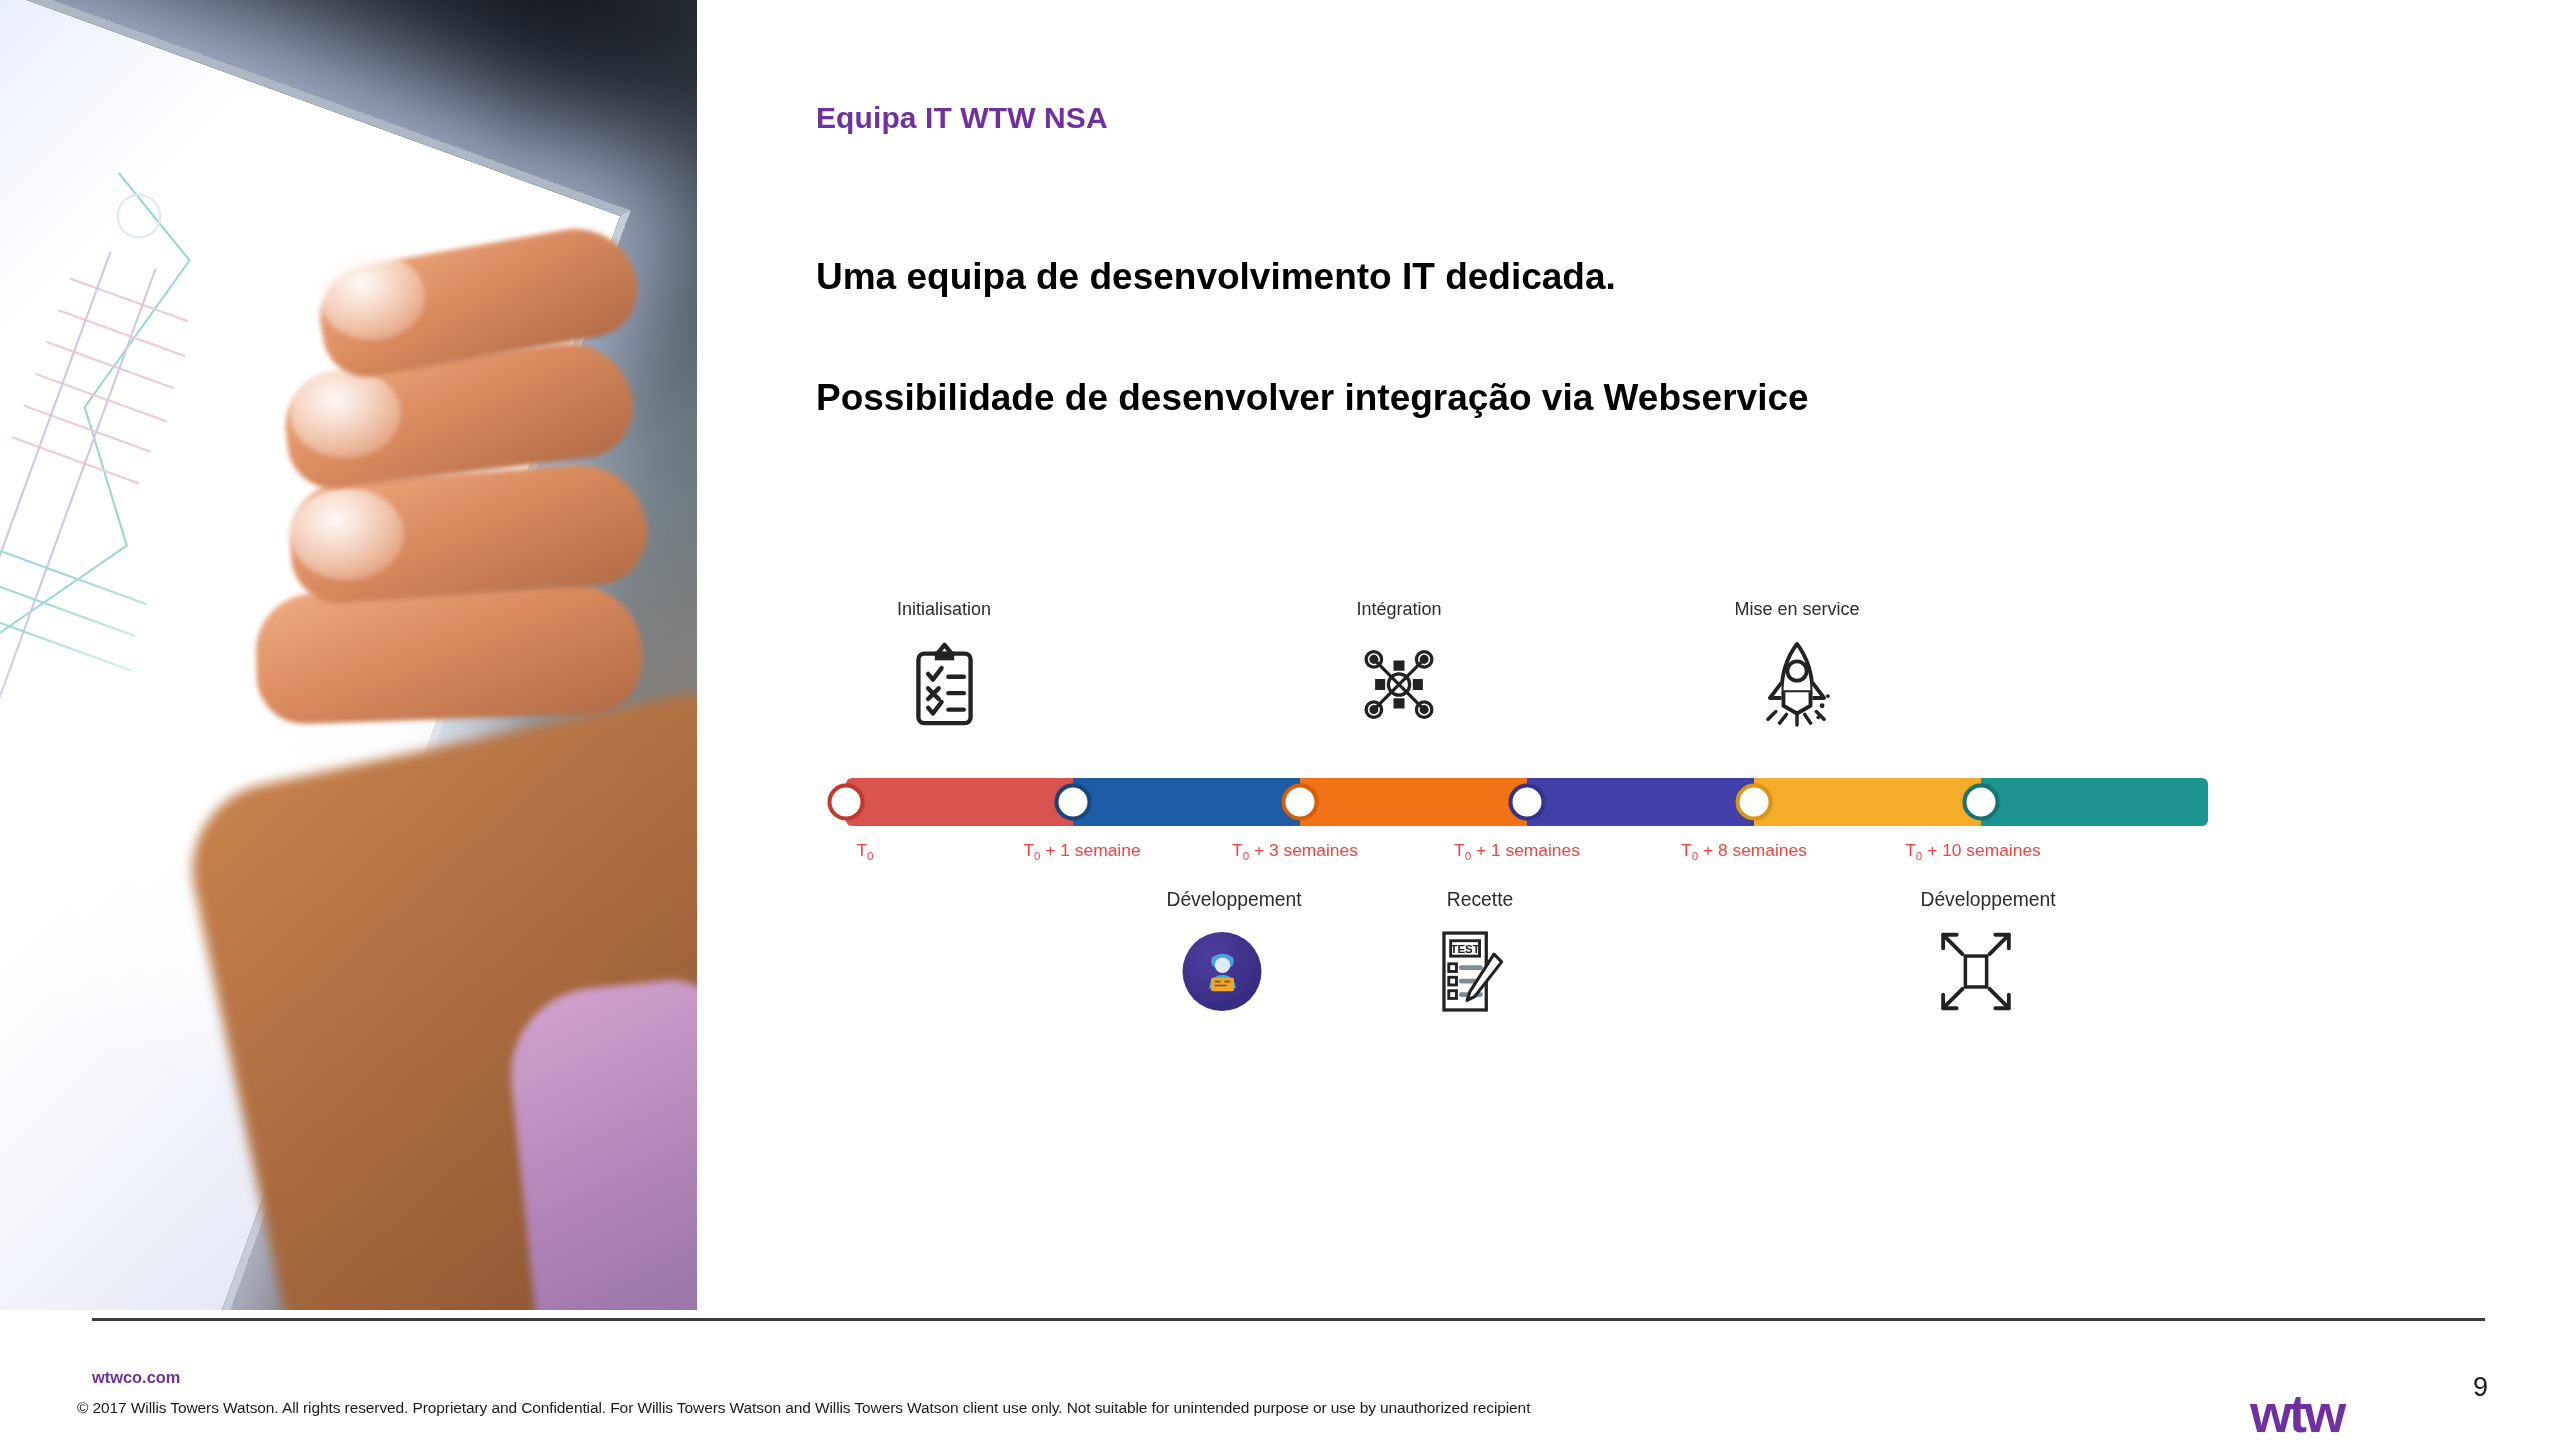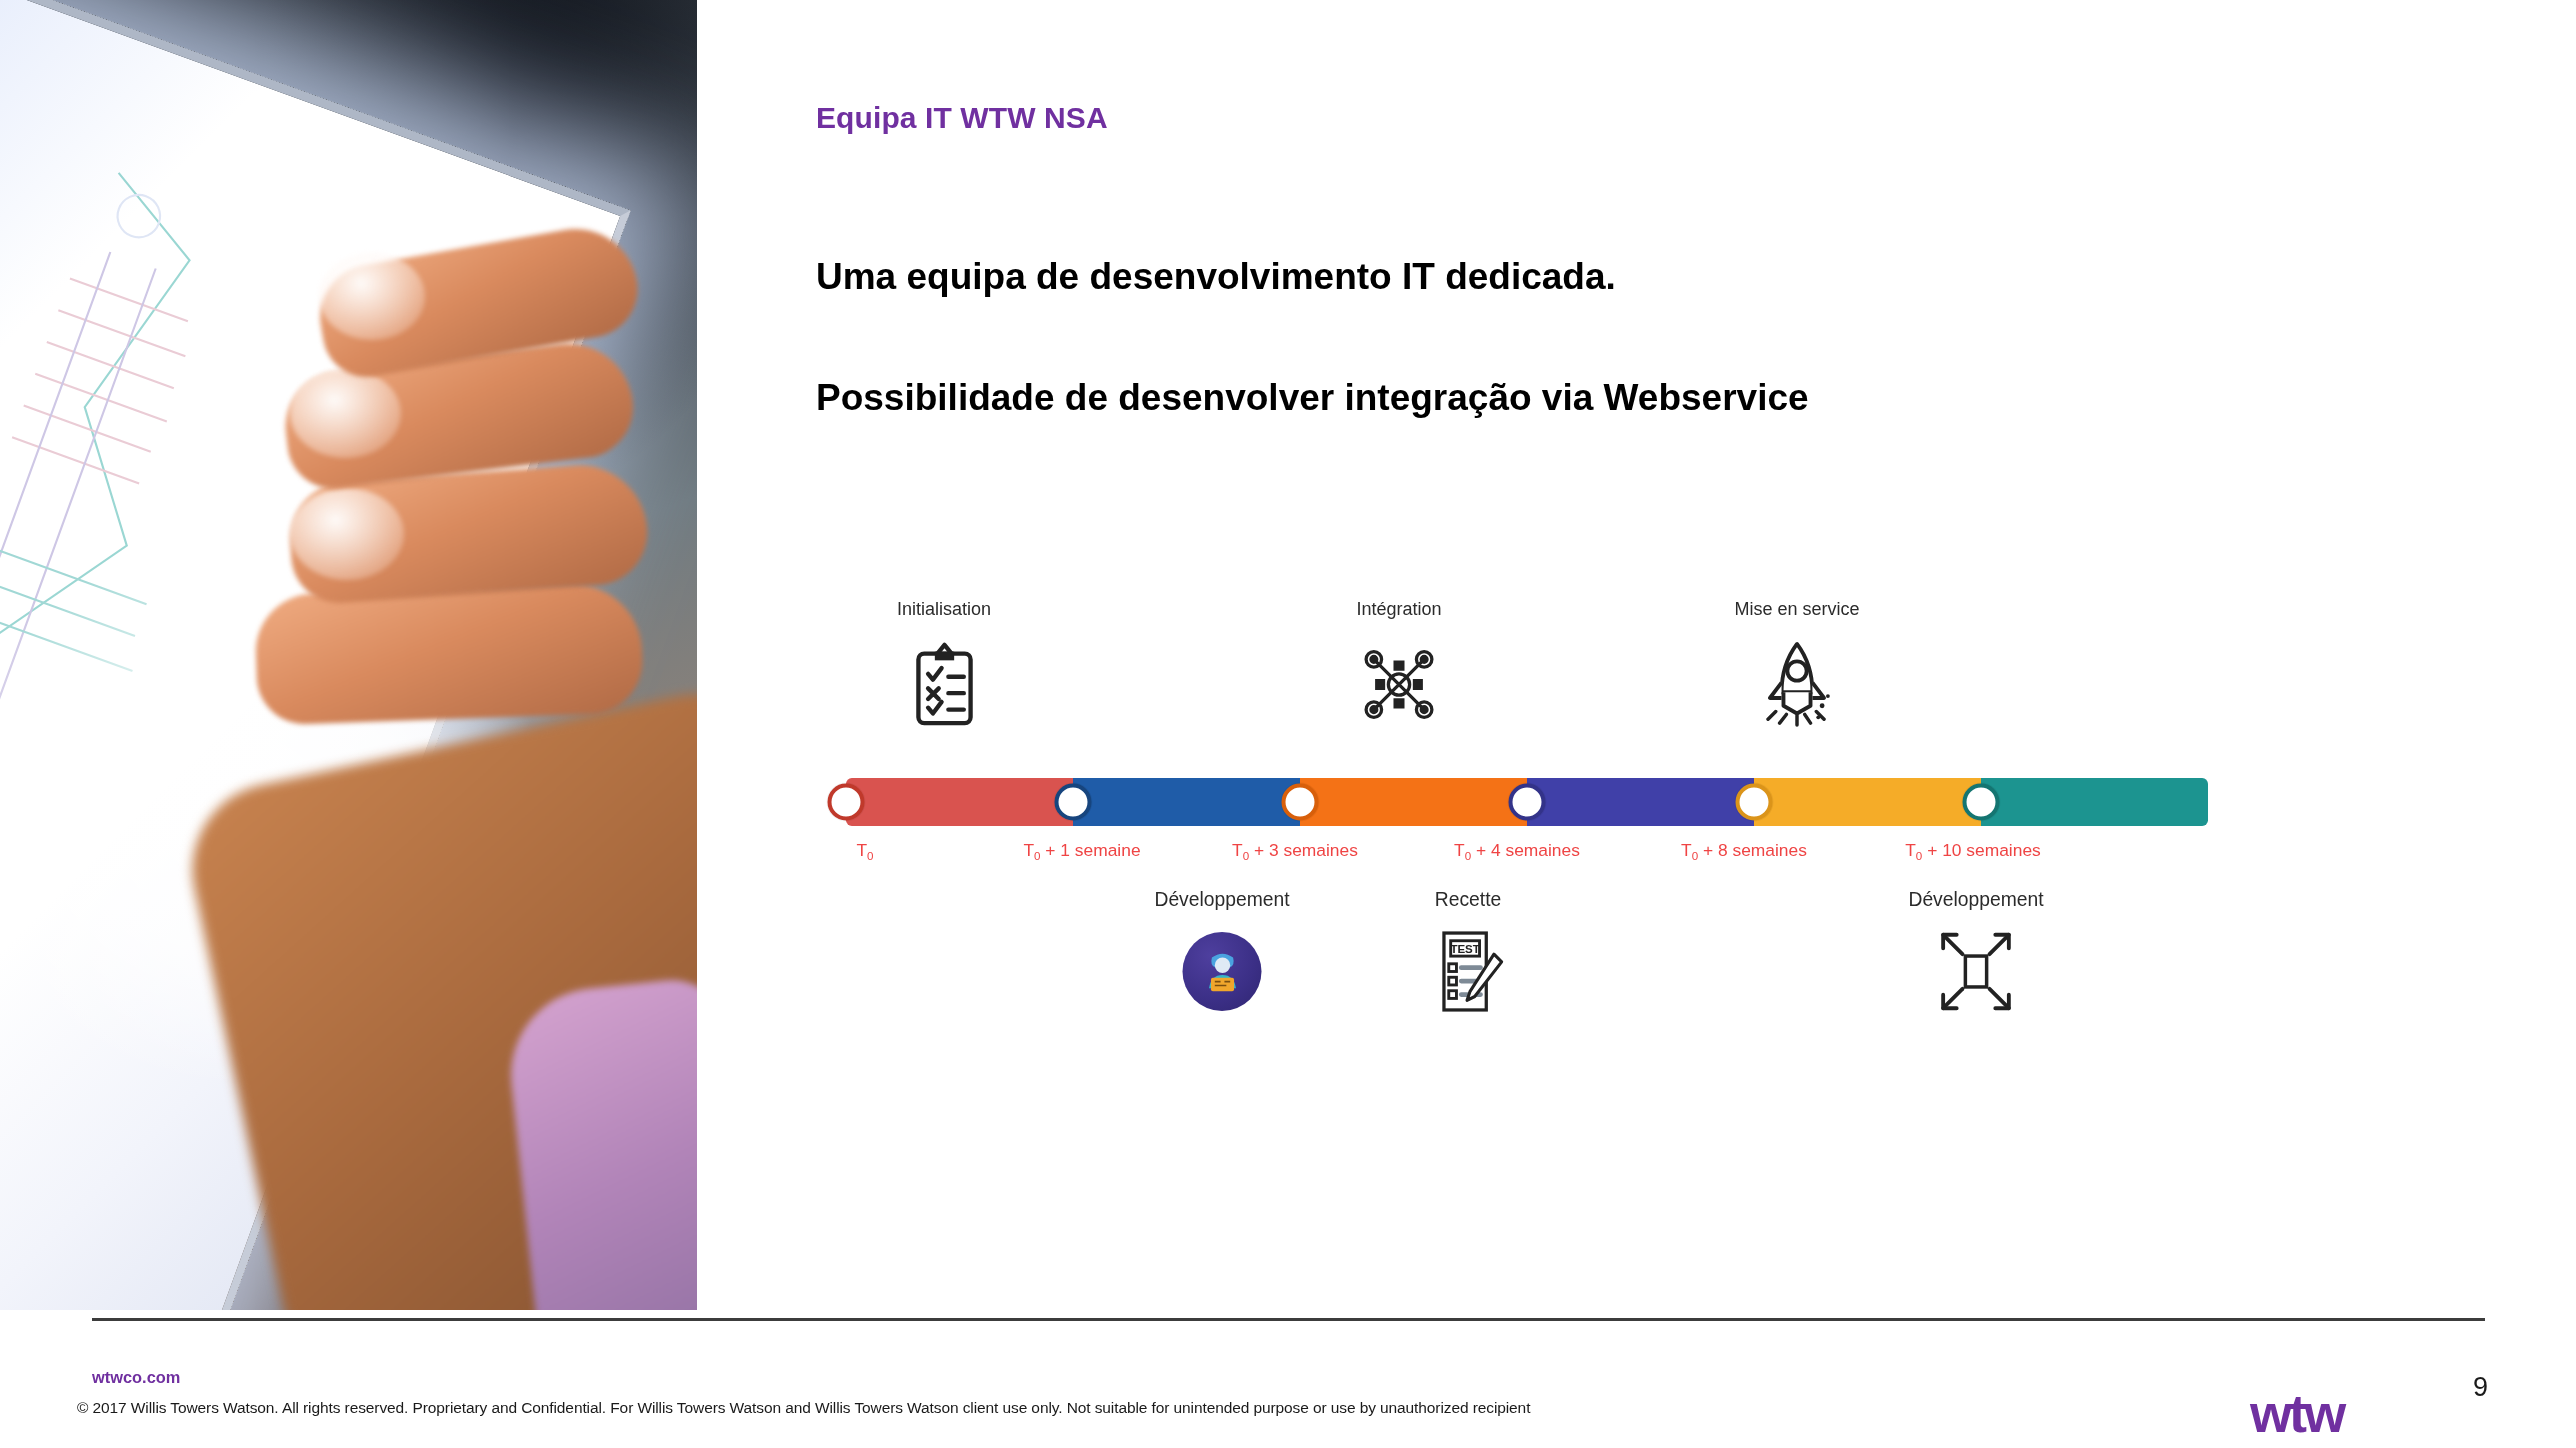--- a/index.html
+++ b/index.html
@@ -105,21 +105,21 @@
     position: absolute; top: 35px; transform: translateX(-50%);
     width: 89px; height: 101px; display: flex; align-items: center; justify-content: center;
   }
   .tl-timelabel {
     position: absolute; top: 241px; transform: translateX(-50%);
     font-size: 17.4px; color: #ef4444; white-space: nowrap; text-align: center;
   }
   .tl-timelabel sub { font-size: 11.6px; }
   .tl-botlabel {
     position: absolute; top: 290px; transform: translateX(-50%);
-    font-size: 19.3px; color: #2b2b2b; white-space: nowrap; text-align: center;
+    font-size: 19.3px; color: #2b2b2b; white-space: nowrap; text-align: center; margin-left: 12px;
   }
   .tl-boticon {
     position: absolute; top: 326px; transform: translateX(-50%);
     width: 89px; height: 93px; display: flex; align-items: center; justify-content: center;
   }
   .avatar-circle {
     width: 79px; height: 79px; border-radius: 50%;
     background: radial-gradient(circle at 35% 30%, #4e3f9e 0%, #3b2f86 60%, #2f2570 100%);
     display: flex; align-items: center; justify-content: center;
   }
@@ -269,21 +269,21 @@
     <div class="tl-timelabel" style="left:34px">
       <span>T</span><sub>0</sub><span></span>
     </div>
     <div class="tl-timelabel" style="left:251px">
       <span>T</span><sub>0</sub><span> + 1 semaine</span>
     </div>
     <div class="tl-timelabel" style="left:464px">
       <span>T</span><sub>0</sub><span> + 3 semaines</span>
     </div>
     <div class="tl-timelabel" style="left:686px">
-      <span>T</span><sub>0</sub><span> + 4 semaines</span>
+      <span>T</span><sub>0</sub><span> + 1 semaines</span>
     </div>
     <div class="tl-timelabel" style="left:913px">
       <span>T</span><sub>0</sub><span> + 8 semaines</span>
     </div>
     <div class="tl-timelabel" style="left:1142px">
       <span>T</span><sub>0</sub><span> + 10 semaines</span>
     </div>
 
     <div class="tl-botlabel" style="left:391px">Développement</div>
     <div class="tl-boticon" style="left:391px">

